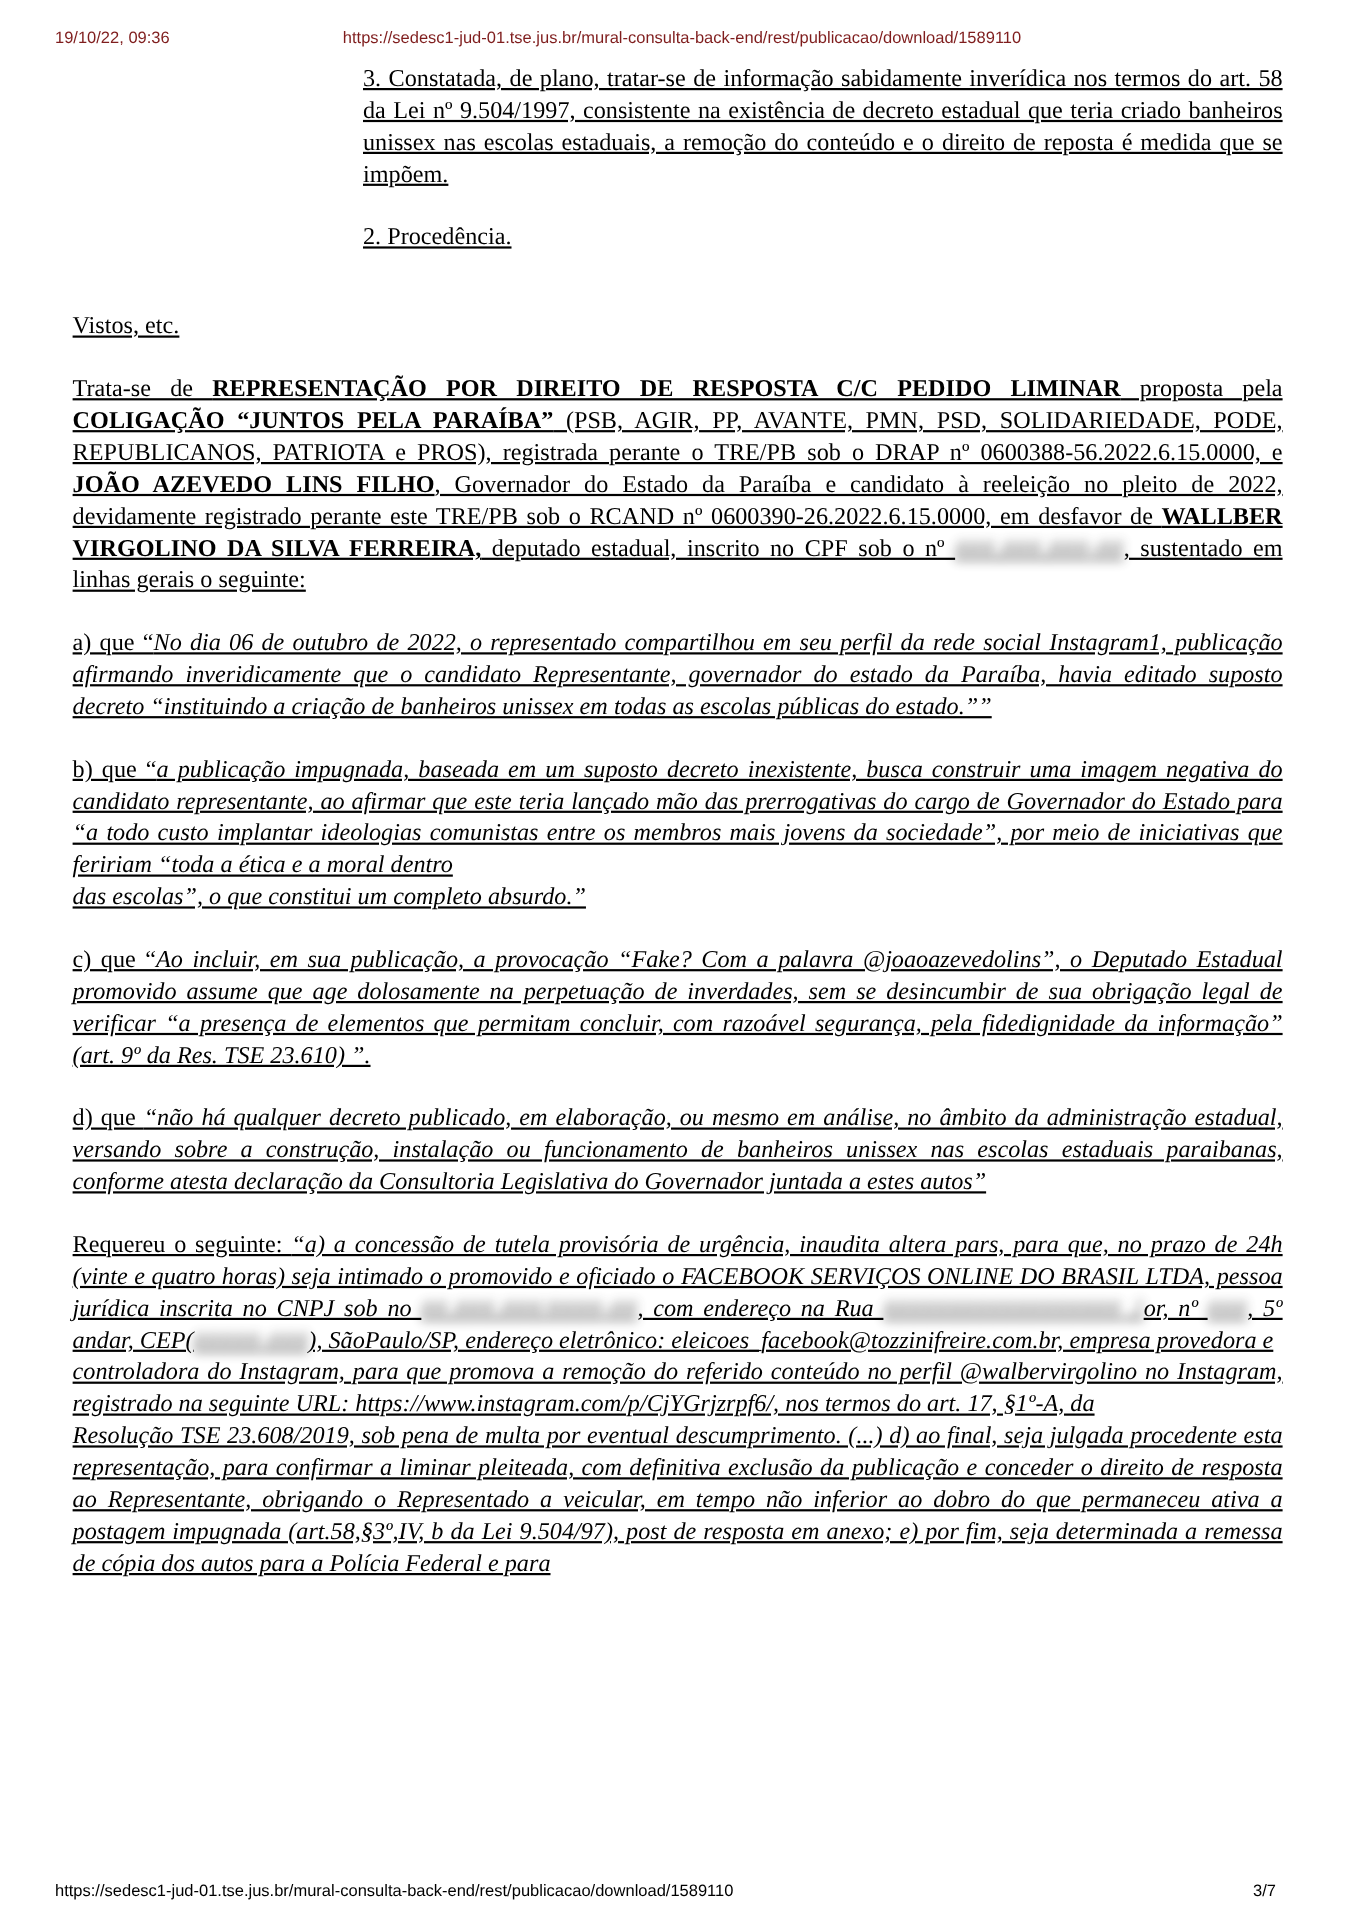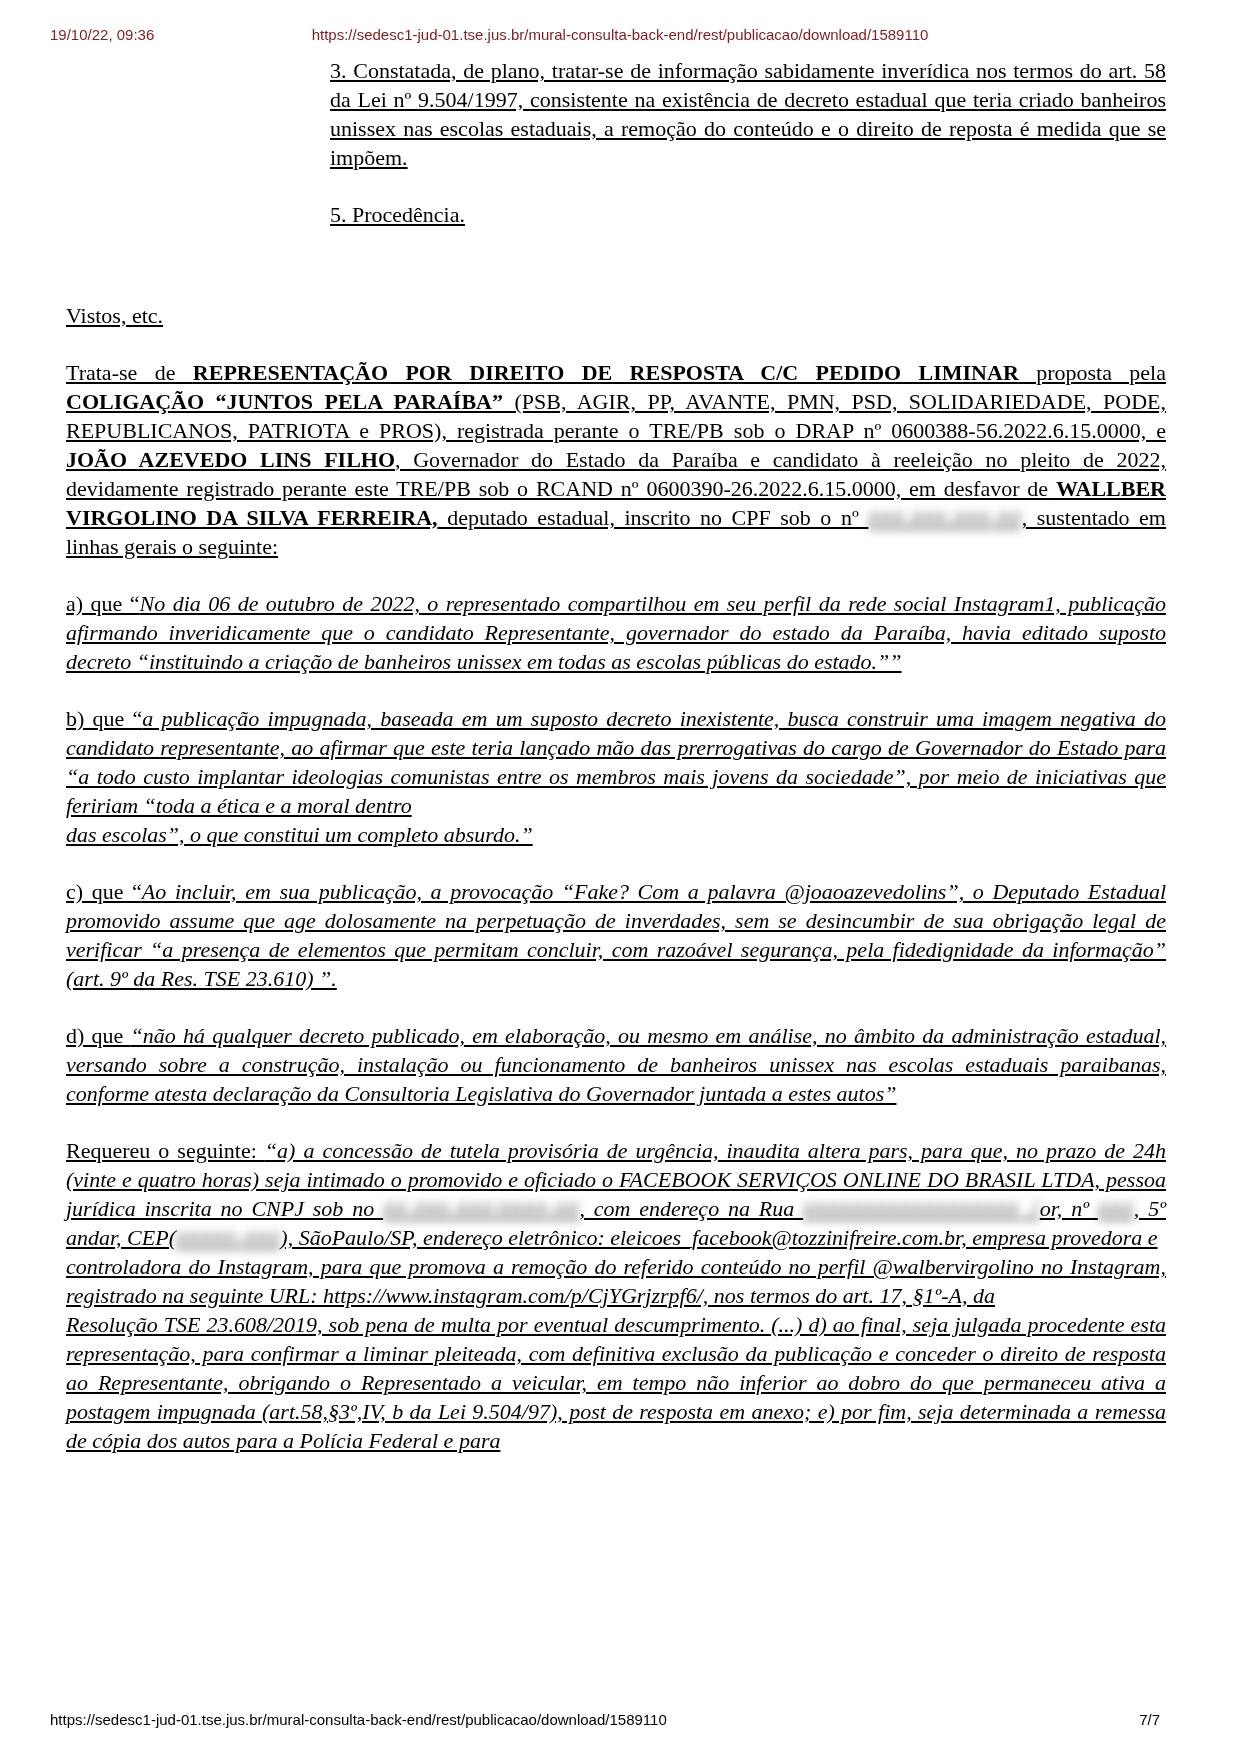--- a/index.html
+++ b/index.html
@@ -28,21 +28,21 @@
   }
   .para{
     font-size:22px;
     line-height:29px;
     text-align:justify;
     text-justify:inter-word;
     margin:0 0 28px 0;
     text-decoration:underline;
   }
   .para.indented{ margin-left:264px; }
-  .para.gap-before{ margin-top:72px; }
+  .para.gap-before{ margin-top:52px; }
   .run-normal{}
   .run-bold{ font-weight:700;margin-top:44px; }
   .run-italic{ font-style:italic; }
   .run-redacted{
     filter:blur(5px);
     color:#444;
     opacity:.8;
     font-style:italic;
     letter-spacing:1px;
   }
@@ -61,28 +61,28 @@
 
 <div class="page">
 
   <div class="print-header">
     <span class="hdr-date">19/10/22, 09:36</span>
     <div class="hdr-url">https://sedesc1-jud-01.tse.jus.br/mural-consulta-back-end/rest/publicacao/download/1589110</div>
   </div>
 
   <div class="content">
     <div class="para indented"><span class="run-normal">3. Constatada, de plano, tratar-se de informação sabidamente inverídica nos termos do art. 58 da Lei nº 9.504/1997, consistente na existência de decreto estadual que teria criado banheiros unissex nas escolas estaduais, a remoção do conteúdo e o direito de reposta é medida que se impõem.</span></div>
-    <div class="para indented"><span class="run-normal">5. Procedência.</span></div>
+    <div class="para indented"><span class="run-normal">2. Procedência.</span></div>
     <div class="para gap-before"><span class="run-normal">Vistos, etc.</span></div>
     <div class="para"><span class="run-normal">Trata-se de </span><span class="run-bold">REPRESENTAÇÃO POR DIREITO DE RESPOSTA C/C PEDIDO LIMINAR</span><span class="run-normal"> proposta pela </span><span class="run-bold">COLIGAÇÃO “JUNTOS PELA PARAÍBA”</span><span class="run-normal"> (PSB, AGIR, PP, AVANTE, PMN, PSD, SOLIDARIEDADE, PODE, REPUBLICANOS, PATRIOTA e PROS), registrada perante o TRE/PB sob o DRAP nº 0600388-56.2022.6.15.0000, e </span><span class="run-bold">JOÃO AZEVEDO LINS FILHO</span><span class="run-normal">, Governador do Estado da Paraíba e candidato à reeleição no pleito de 2022, devidamente registrado perante este TRE/PB sob o RCAND nº 0600390-26.2022.6.15.0000, em desfavor de </span><span class="run-bold">WALLBER VIRGOLINO DA SILVA FERREIRA,</span><span class="run-normal"> deputado estadual, inscrito no CPF sob o nº </span><span class="run-redacted">###.###.###-##</span><span class="run-normal">, sustentado em linhas gerais o seguinte:</span></div>
     <div class="para"><span class="run-normal">a) que “</span><span class="run-italic">No dia 06 de outubro de 2022, o representado compartilhou em seu perfil da rede social Instagram1, publicação afirmando inveridicamente que o candidato Representante, governador do estado da Paraíba, havia editado suposto decreto “instituindo a criação de banheiros unissex em todas as escolas públicas do estado.””</span></div>
     <div class="para"><span class="run-normal">b) que “</span><span class="run-italic">a publicação impugnada, baseada em um suposto decreto inexistente, busca construir uma imagem negativa do candidato representante, ao afirmar que este teria lançado mão das prerrogativas do cargo de Governador do Estado para “a todo custo implantar ideologias comunistas entre os membros mais jovens da sociedade”, por meio de iniciativas que feririam “toda a ética e a moral dentro</span><br><span class="run-italic">das escolas”, o que constitui um completo absurdo.”</span></div>
     <div class="para"><span class="run-normal"> c) que “</span><span class="run-italic">Ao incluir, em sua publicação, a provocação “Fake? Com a palavra @joaoazevedolins”, o Deputado Estadual promovido assume que age dolosamente na perpetuação de inverdades, sem se desincumbir de sua obrigação legal de verificar “a presença de elementos que permitam concluir, com razoável segurança, pela fidedignidade da informação” (art. 9º da Res. TSE 23.610) ”.</span></div>
     <div class="para"><span class="run-normal">d) que </span><span class="run-italic">“não há qualquer decreto publicado, em elaboração, ou mesmo em análise, no âmbito da administração estadual, versando sobre a construção, instalação ou funcionamento de banheiros unissex nas escolas estaduais paraibanas, conforme atesta declaração da Consultoria Legislativa do Governador juntada a estes autos”</span></div>
     <div class="para"><span class="run-normal">Requereu o seguinte: </span><span class="run-italic">“a) a concessão de tutela provisória de urgência, inaudita altera pars, para que, no prazo de 24h (vinte e quatro horas) seja intimado o promovido e oficiado o FACEBOOK SERVIÇOS ONLINE DO BRASIL LTDA, pessoa jurídica inscrita no CNPJ sob no </span><span class="run-redacted">##.###.###/####-##</span><span class="run-italic">, com endereço na Rua </span><span class="run-redacted">################## J</span><span class="run-italic">or, nº </span><span class="run-redacted">###</span><span class="run-italic">, 5º andar, CEP(</span><span class="run-redacted">#####-###</span><span class="run-italic">), SãoPaulo/SP, endereço eletrônico: eleicoes_facebook@tozzinifreire.com.br, empresa provedora e</span><br><span class="run-italic">controladora do Instagram, para que promova a remoção do referido conteúdo no perfil @walbervirgolino no Instagram, registrado na seguinte URL: https://www.instagram.com/p/CjYGrjzrpf6/, nos termos do art. 17, §1º-A, da</span><br><span class="run-italic">Resolução TSE 23.608/2019, sob pena de multa por eventual descumprimento. (...) d) ao final, seja julgada procedente esta representação, para confirmar a liminar pleiteada, com definitiva exclusão da publicação e conceder o direito de resposta ao Representante, obrigando o Representado a veicular, em tempo não inferior ao dobro do que permaneceu ativa a postagem impugnada (art.58,§3º,IV, b da Lei 9.504/97), post de resposta em anexo; e) por fim, seja determinada a remessa de cópia dos autos para a Polícia Federal e para</span></div>
   </div>
 
   <div class="print-footer">
     <span class="ftr-url">https://sedesc1-jud-01.tse.jus.br/mural-consulta-back-end/rest/publicacao/download/1589110</span>
-    <span class="ftr-page">7/7</span>
+    <span class="ftr-page">3/7</span>
   </div>
 
 </div>
 
 </body></html>

